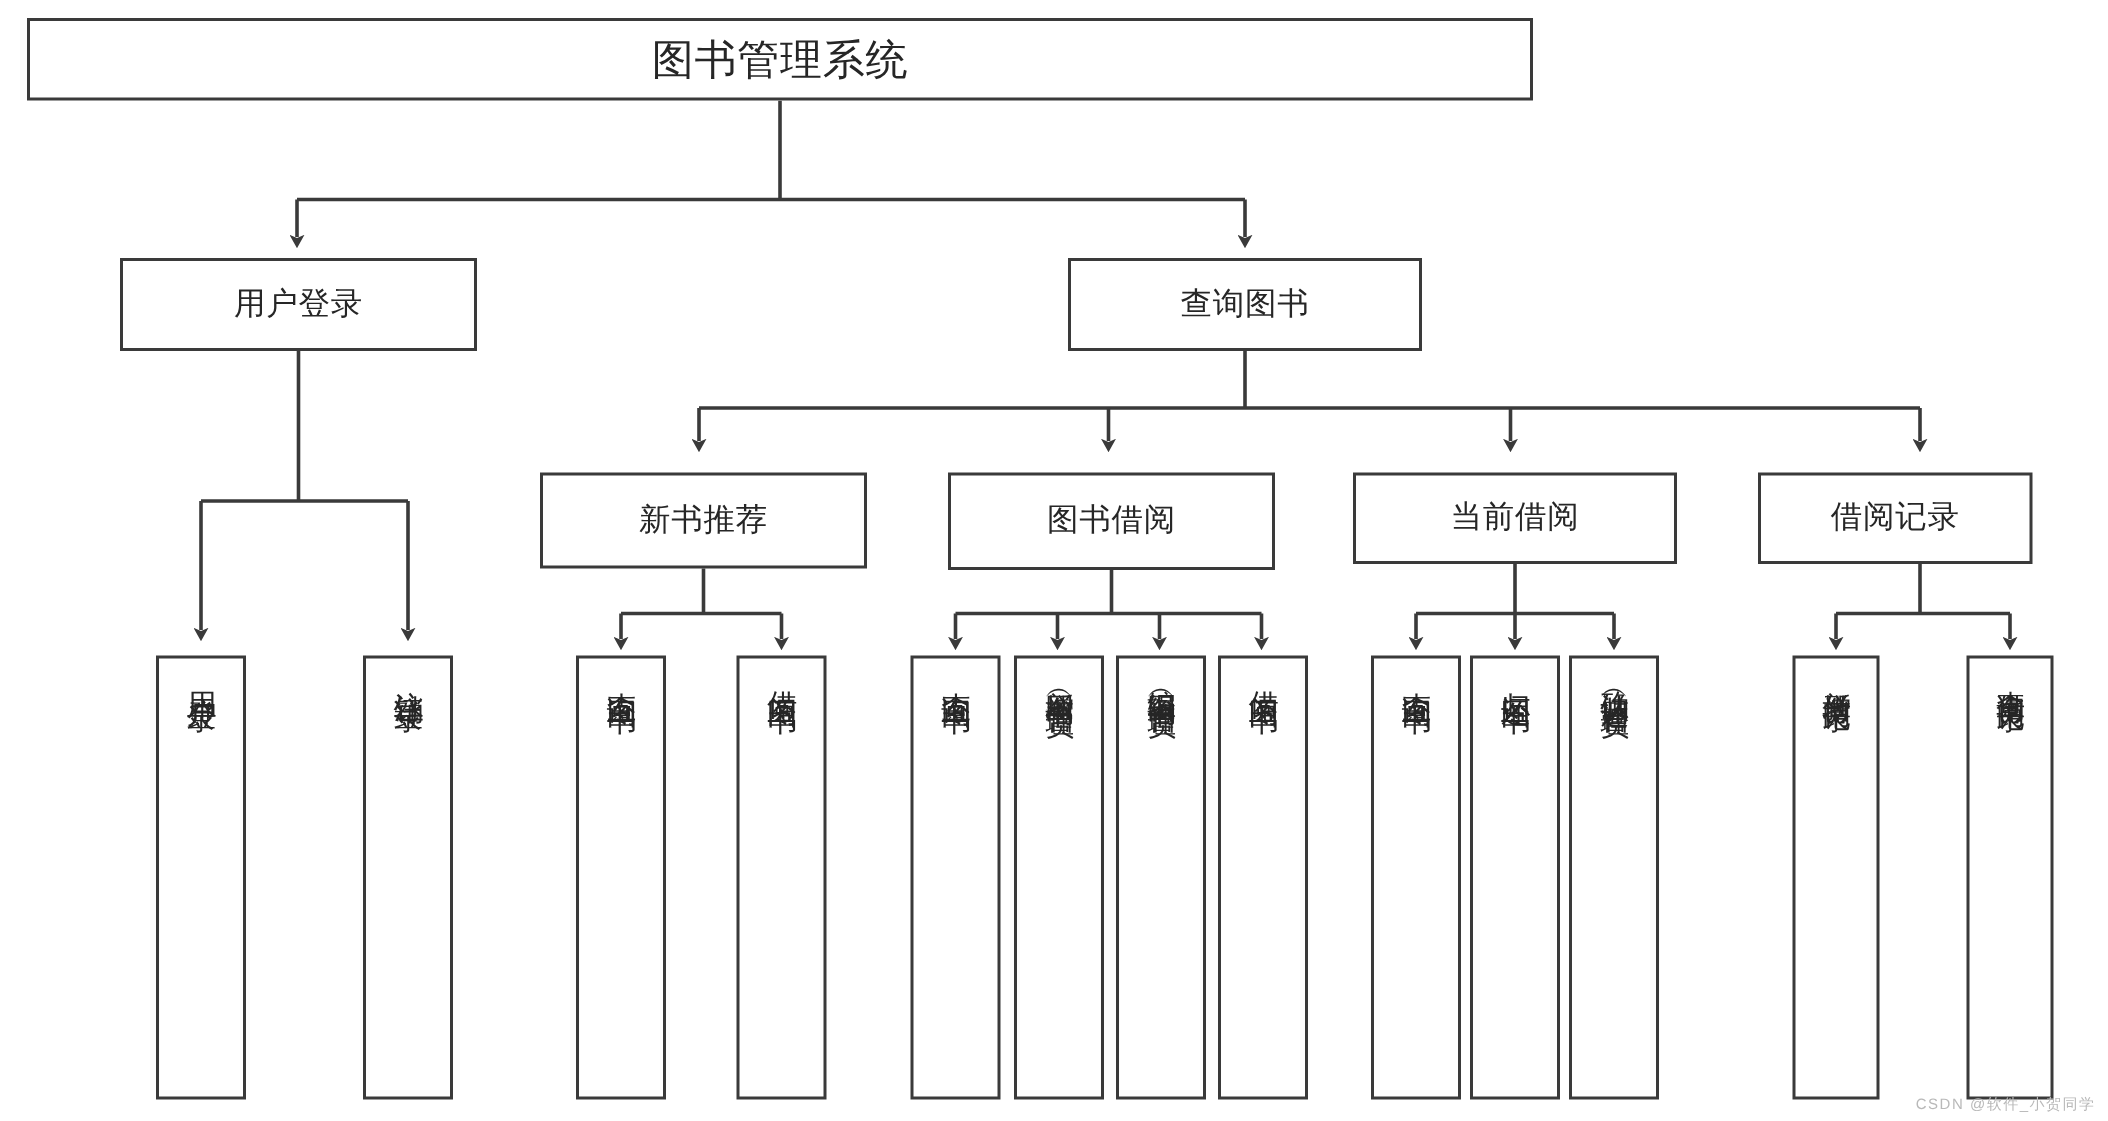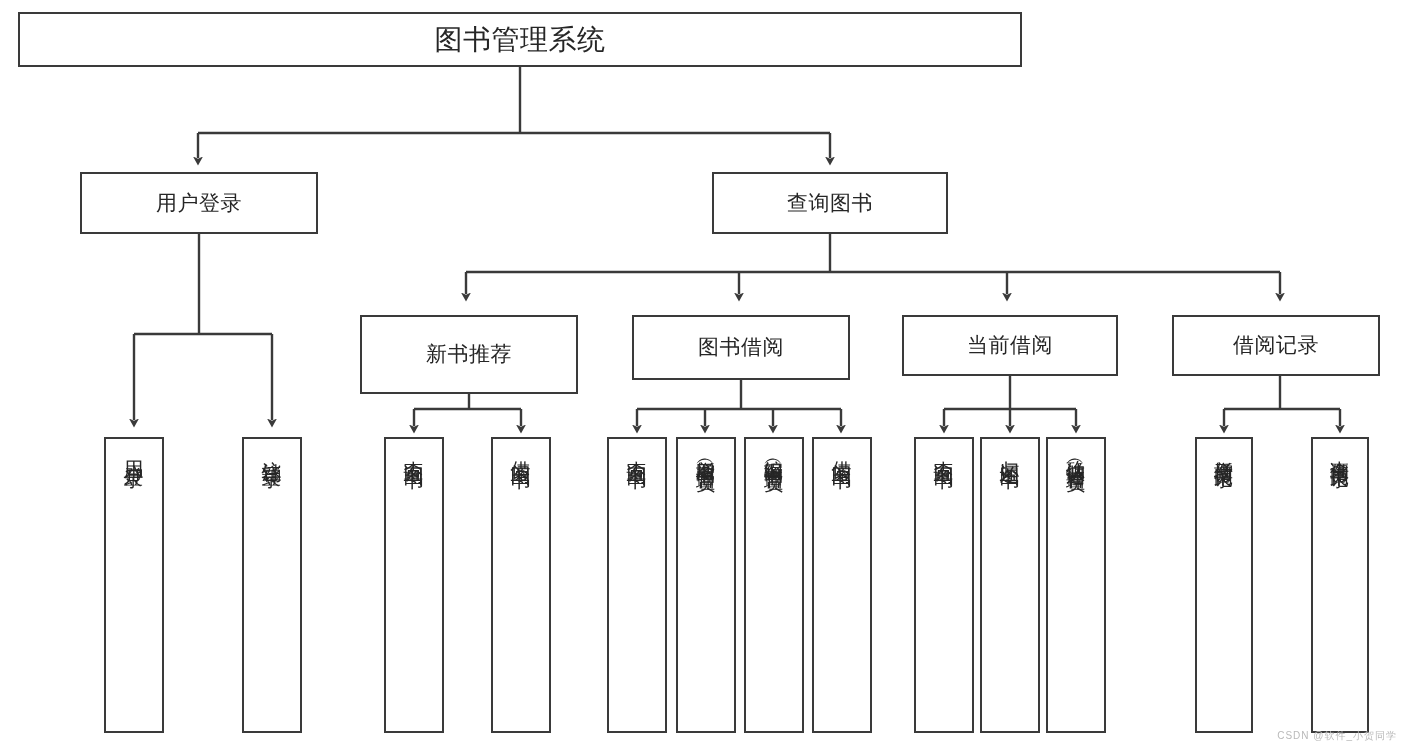--- a/index.html
+++ b/index.html
@@ -139,30 +139,30 @@
     <span class="label">图书管理系统</span>
   </div>
 
   <div class="node horiz" style="left:80px; top:172px; width:238px; height:62px;">
     <span class="label">用户登录</span>
   </div>
   <div class="node horiz" style="left:712px; top:172px; width:236px; height:62px;">
     <span class="label">查询图书</span>
   </div>
 
-  <div class="node horiz" style="left:360px; top:315px; width:218px; height:79px;">
+  <div class="node horiz" style="left:360px; top:315px; width:218px; height:64px;">
     <span class="label">新书推荐</span>
   </div>
   <div class="node horiz" style="left:632px; top:315px; width:218px; height:65px;">
     <span class="label">图书借阅</span>
   </div>
   <div class="node horiz" style="left:902px; top:315px; width:216px; height:61px;">
     <span class="label">当前借阅</span>
   </div>
-  <div class="node horiz" style="left:1172px; top:315px; width:208px; height:61px;">
+  <div class="node horiz" style="left:1172px; top:315px; width:183px; height:61px;">
     <span class="label">借阅记录</span>
   </div>
 
   <div class="node vert" style="left:104px; top:437px; width:60px; height:296px;">
     <span class="label">用户登录</span>
   </div>
   <div class="node vert" style="left:242px; top:437px; width:60px; height:296px;">
     <span class="label">注销登录</span>
   </div>
 

